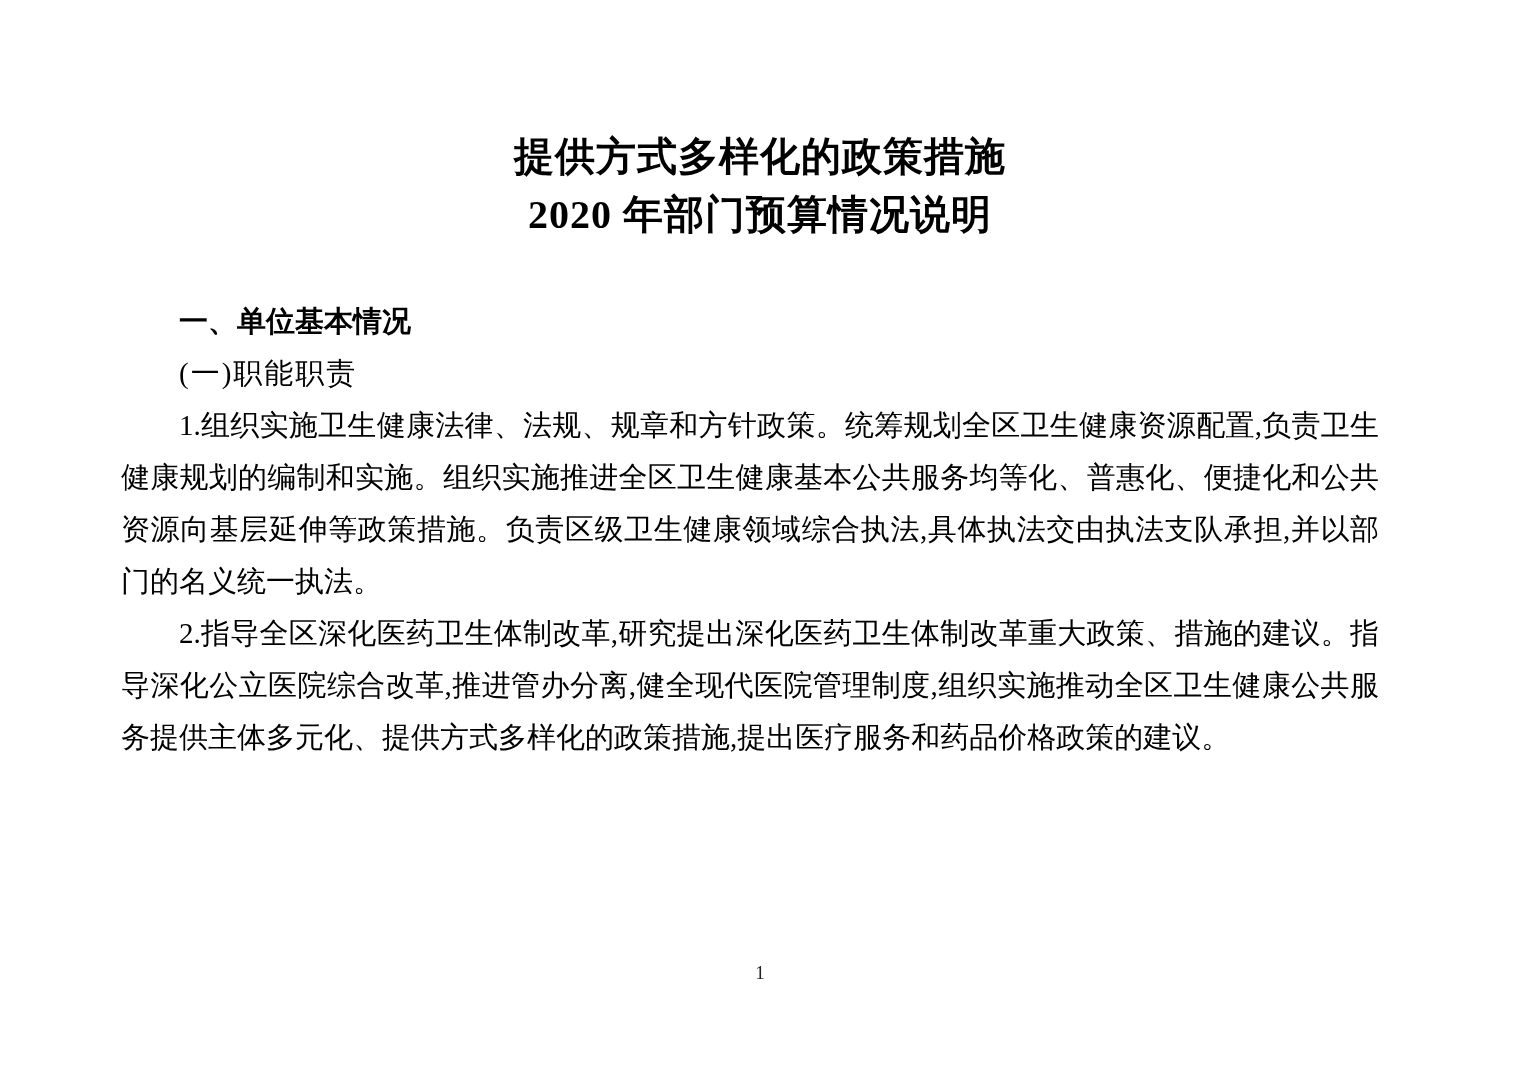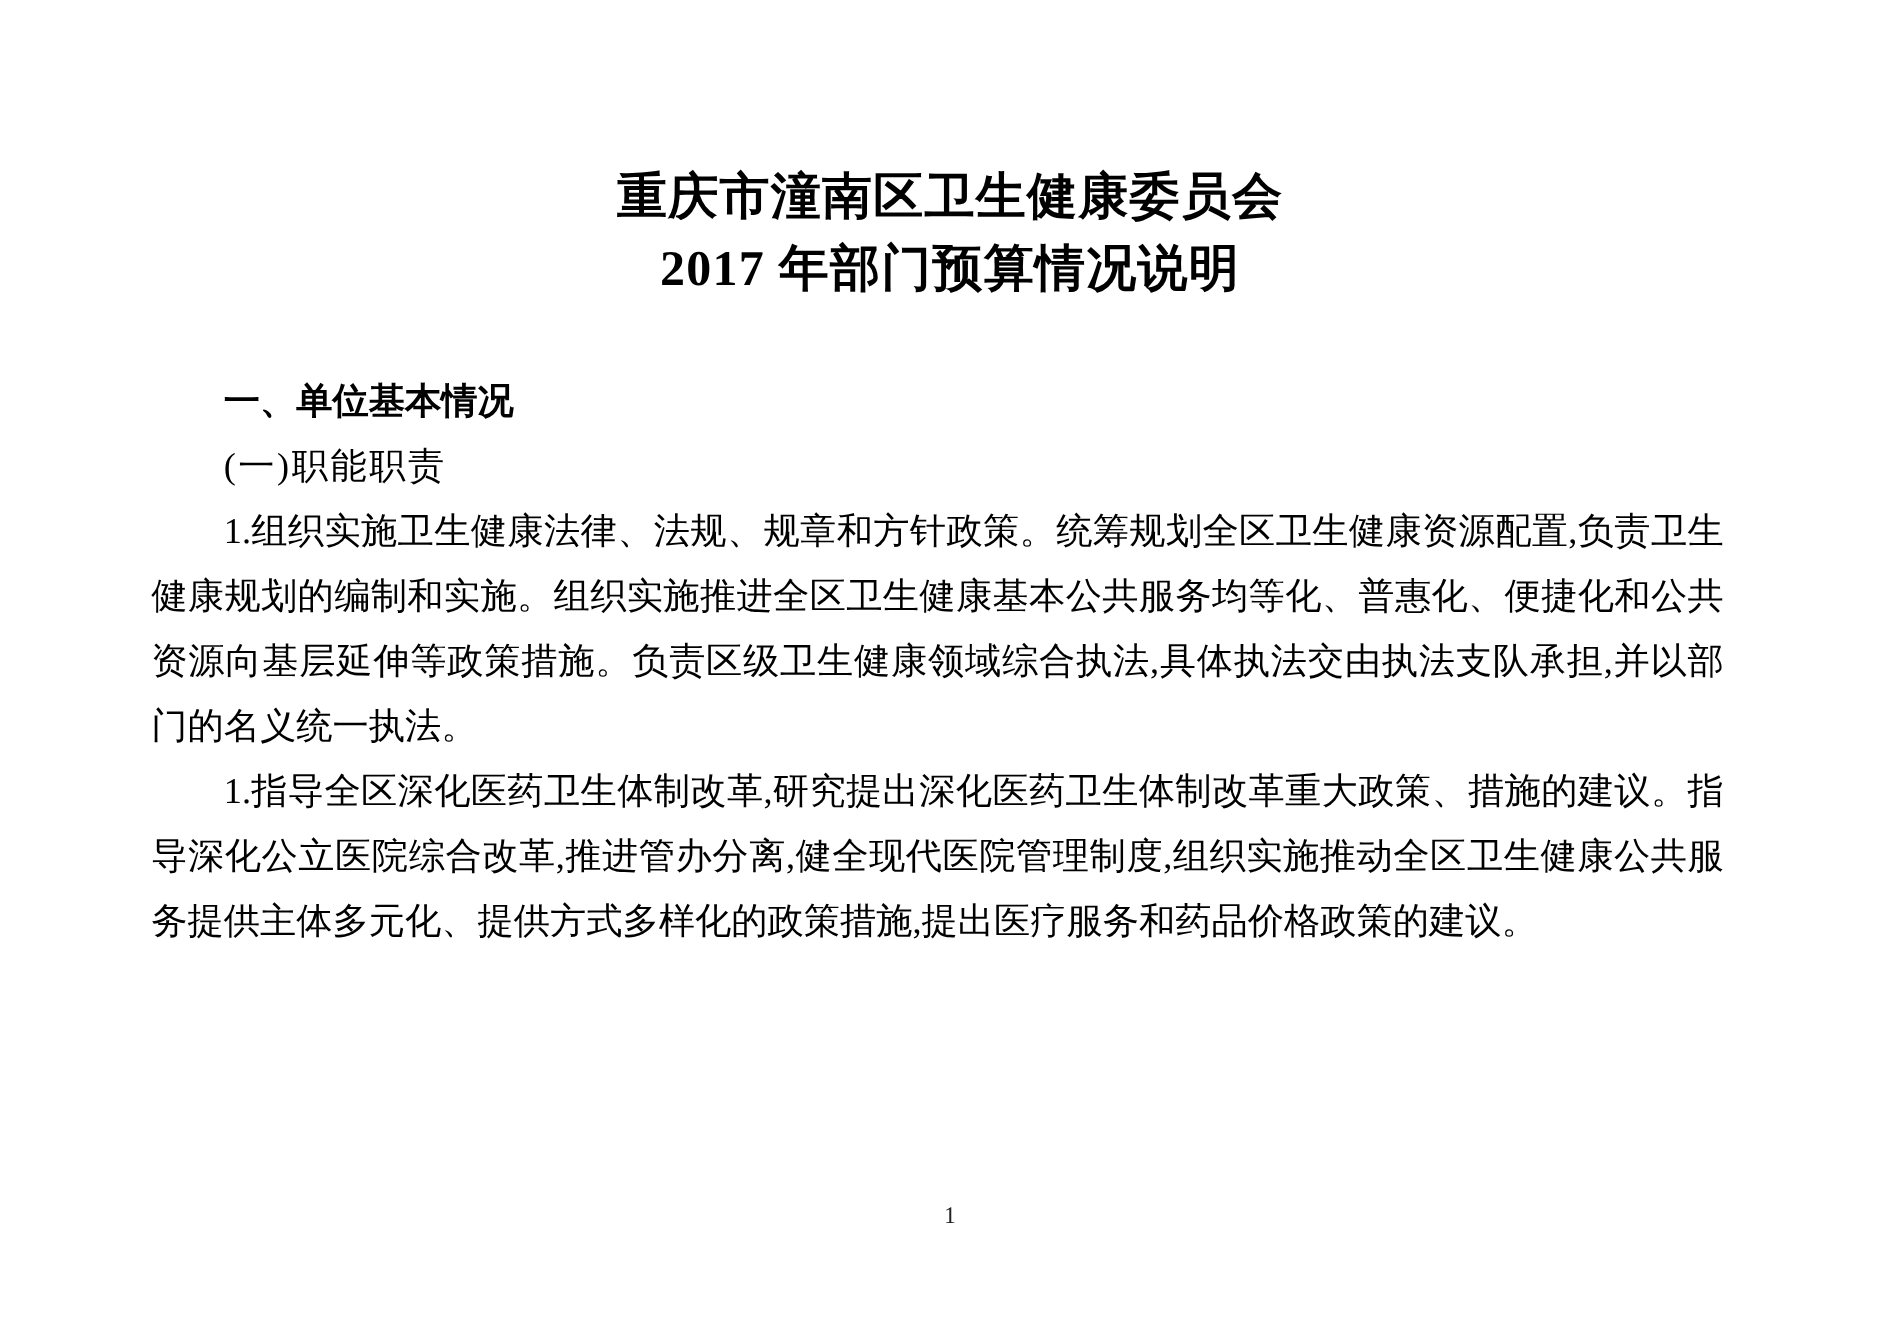--- a/index.html
+++ b/index.html
@@ -63,26 +63,26 @@
     line-height: 30px;
     color: #222222;
   }
 </style>
 </head>
 <body>
 
 <div class="page">
 
   <div class="title-block">
-    <div class="title-line">重庆市潼南区卫生健康委员会</div>
-    <div class="title-line">2017 年部门预算情况说明</div>
+    <div class="title-line">提供方式多样化的政策措施</div>
+    <div class="title-line">2020 年部门预算情况说明</div>
   </div>
 
   <div class="content">
     <div class="section-heading">一、单位基本情况</div>
     <div class="subsection-heading">(一)职能职责</div>
     <p class="body-para">1.组织实施卫生健康法律、法规、规章和方针政策。统筹规划全区卫生健康资源配置,负责卫生健康规划的编制和实施。组织实施推进全区卫生健康基本公共服务均等化、普惠化、便捷化和公共资源向基层延伸等政策措施。负责区级卫生健康领域综合执法,具体执法交由执法支队承担,并以部门的名义统一执法。</p>
-    <p class="body-para">1.指导全区深化医药卫生体制改革,研究提出深化医药卫生体制改革重大政策、措施的建议。指导深化公立医院综合改革,推进管办分离,健全现代医院管理制度,组织实施推动全区卫生健康公共服务提供主体多元化、提供方式多样化的政策措施,提出医疗服务和药品价格政策的建议。</p>
+    <p class="body-para">2.指导全区深化医药卫生体制改革,研究提出深化医药卫生体制改革重大政策、措施的建议。指导深化公立医院综合改革,推进管办分离,健全现代医院管理制度,组织实施推动全区卫生健康公共服务提供主体多元化、提供方式多样化的政策措施,提出医疗服务和药品价格政策的建议。</p>
   </div>
 
   <div class="page-number">1</div>
 
 </div>
 
 </body></html>

